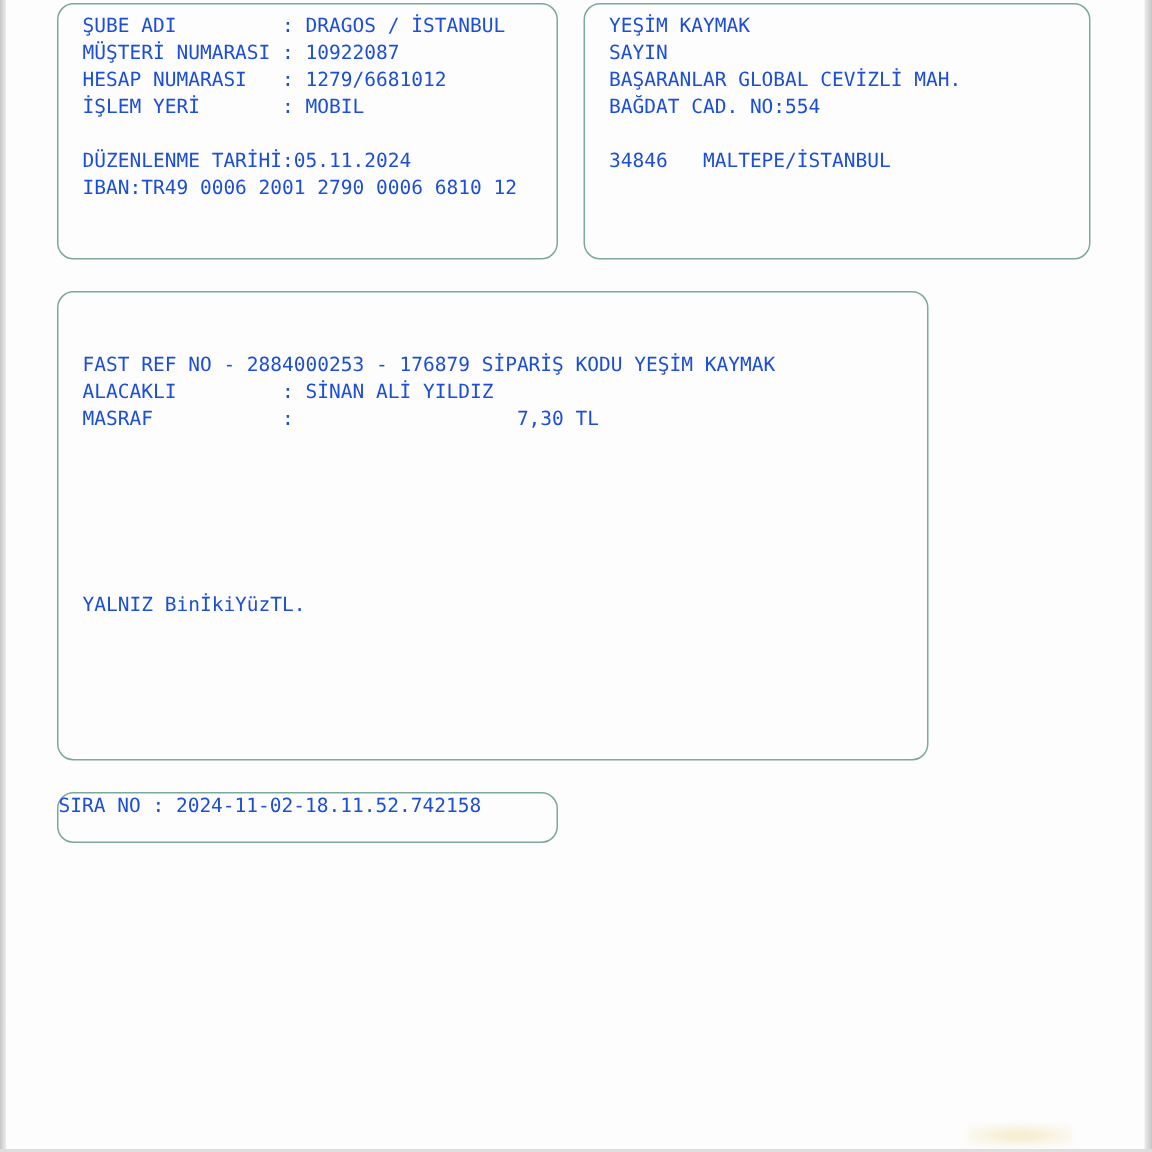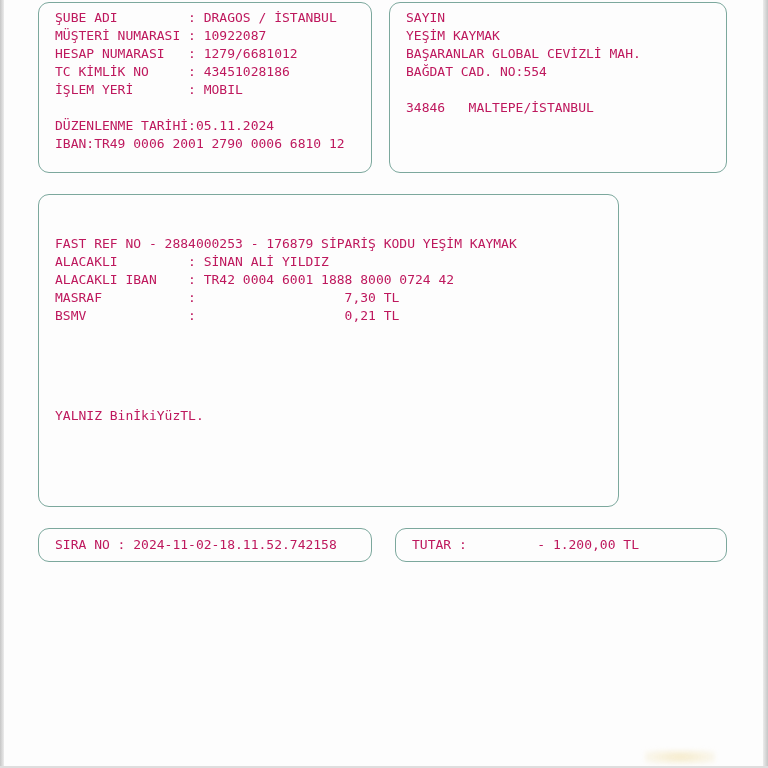--- a/index.html
+++ b/index.html
@@ -3,21 +3,21 @@
 <meta charset="utf-8">
 <style>
   html,body{margin:0;padding:0;background:#ffffff;}
   .page{
     position:relative;
     width:768px;height:768px;
     background:#fdfdfd;
     overflow:hidden;
     font-family:"DejaVu Sans Mono","Liberation Mono",monospace;
     font-size:13px;
-    color:#be185d;
+    color:#1d4ed8;
   }
   .edge{position:absolute;top:0;bottom:0;}
   .edge.left{left:0;width:4px;background:linear-gradient(to right,#c6c6c6,#ececec);}
   .edge.right{right:0;width:5px;background:linear-gradient(to left,#c6c6c6,#ececec);}
   .bottom-line{position:absolute;left:0;right:0;bottom:0;height:2px;background:#dedede;}
   .smudge{
     position:absolute;left:645px;top:750px;width:70px;height:14px;
     background:radial-gradient(ellipse at center,rgba(244,232,195,0.9),rgba(244,232,195,0));
     filter:blur(2px);
   }
@@ -25,65 +25,59 @@
     position:absolute;
     box-sizing:border-box;
     border:1.5px solid #7ca89d;
     border-radius:11px;
     background:transparent;
   }
   .ln{white-space:pre;height:18px;line-height:18px;}
   .account   {left:38px; top:2px;   width:334px;height:171px;padding:6px 0 0 16px;}
   .recipient {left:389px;top:2px;   width:338px;height:171px;padding:6px 0 0 16px;}
   .transaction{left:38px;top:194px; width:581px;height:313px;padding:40px 0 0 16px;}
-  .words{margin-top:82px;}
-  .seq   {left:38px; top:528px;width:334px;height:34px;padding-left:16px;display:flex;align-items:center;}
+  .words{margin-top:106px;}
+  .seq   {left:38px; top:528px;width:334px;height:34px;display:flex;}
   .amount{left:395px;top:528px;width:332px;height:34px;padding-left:16px;display:flex;align-items:center;}
 </style>
 </head>
 <body>
 
 <div class="page">
 
   <div class="edge left"></div>
   <div class="edge right"></div>
 
   <div class="box account">
     <div class="ln">ŞUBE ADI         : DRAGOS / İSTANBUL</div>
     <div class="ln">MÜŞTERİ NUMARASI : 10922087</div>
     <div class="ln">HESAP NUMARASI   : 1279/6681012</div>
-    <div class="ln">TC KİMLİK NO     : 43451028186</div>
     <div class="ln">İŞLEM YERİ       : MOBIL</div>
     <div class="ln"></div>
     <div class="ln">DÜZENLENME TARİHİ:05.11.2024</div>
     <div class="ln">IBAN:TR49 0006 2001 2790 0006 6810 12</div>
   </div>
 
   <div class="box recipient">
+    <div class="ln">YEŞİM KAYMAK</div>
     <div class="ln">SAYIN</div>
-    <div class="ln">YEŞİM KAYMAK</div>
     <div class="ln">BAŞARANLAR GLOBAL CEVİZLİ MAH.</div>
     <div class="ln">BAĞDAT CAD. NO:554</div>
     <div class="ln"></div>
     <div class="ln">34846   MALTEPE/İSTANBUL</div>
   </div>
 
   <div class="box transaction">
     <div class="ln">FAST REF NO - 2884000253 - 176879 SİPARİŞ KODU YEŞİM KAYMAK</div>
     <div class="ln">ALACAKLI         : SİNAN ALİ YILDIZ</div>
-    <div class="ln">ALACAKLI IBAN    : TR42 0004 6001 1888 8000 0724 42</div>
     <div class="ln">MASRAF           :                   7,30 TL</div>
-    <div class="ln">BSMV             :                   0,21 TL</div>
     <div class="ln words">YALNIZ BinİkiYüzTL.</div>
   </div>
 
   <div class="box seq">
     <div class="ln">SIRA NO : 2024-11-02-18.11.52.742158</div>
   </div>
 
-  <div class="box amount">
-    <div class="ln">TUTAR :         - 1.200,00 TL</div>
-  </div>
 
   <div class="smudge"></div>
   <div class="bottom-line"></div>
 
 </div>
 
 </body></html>

